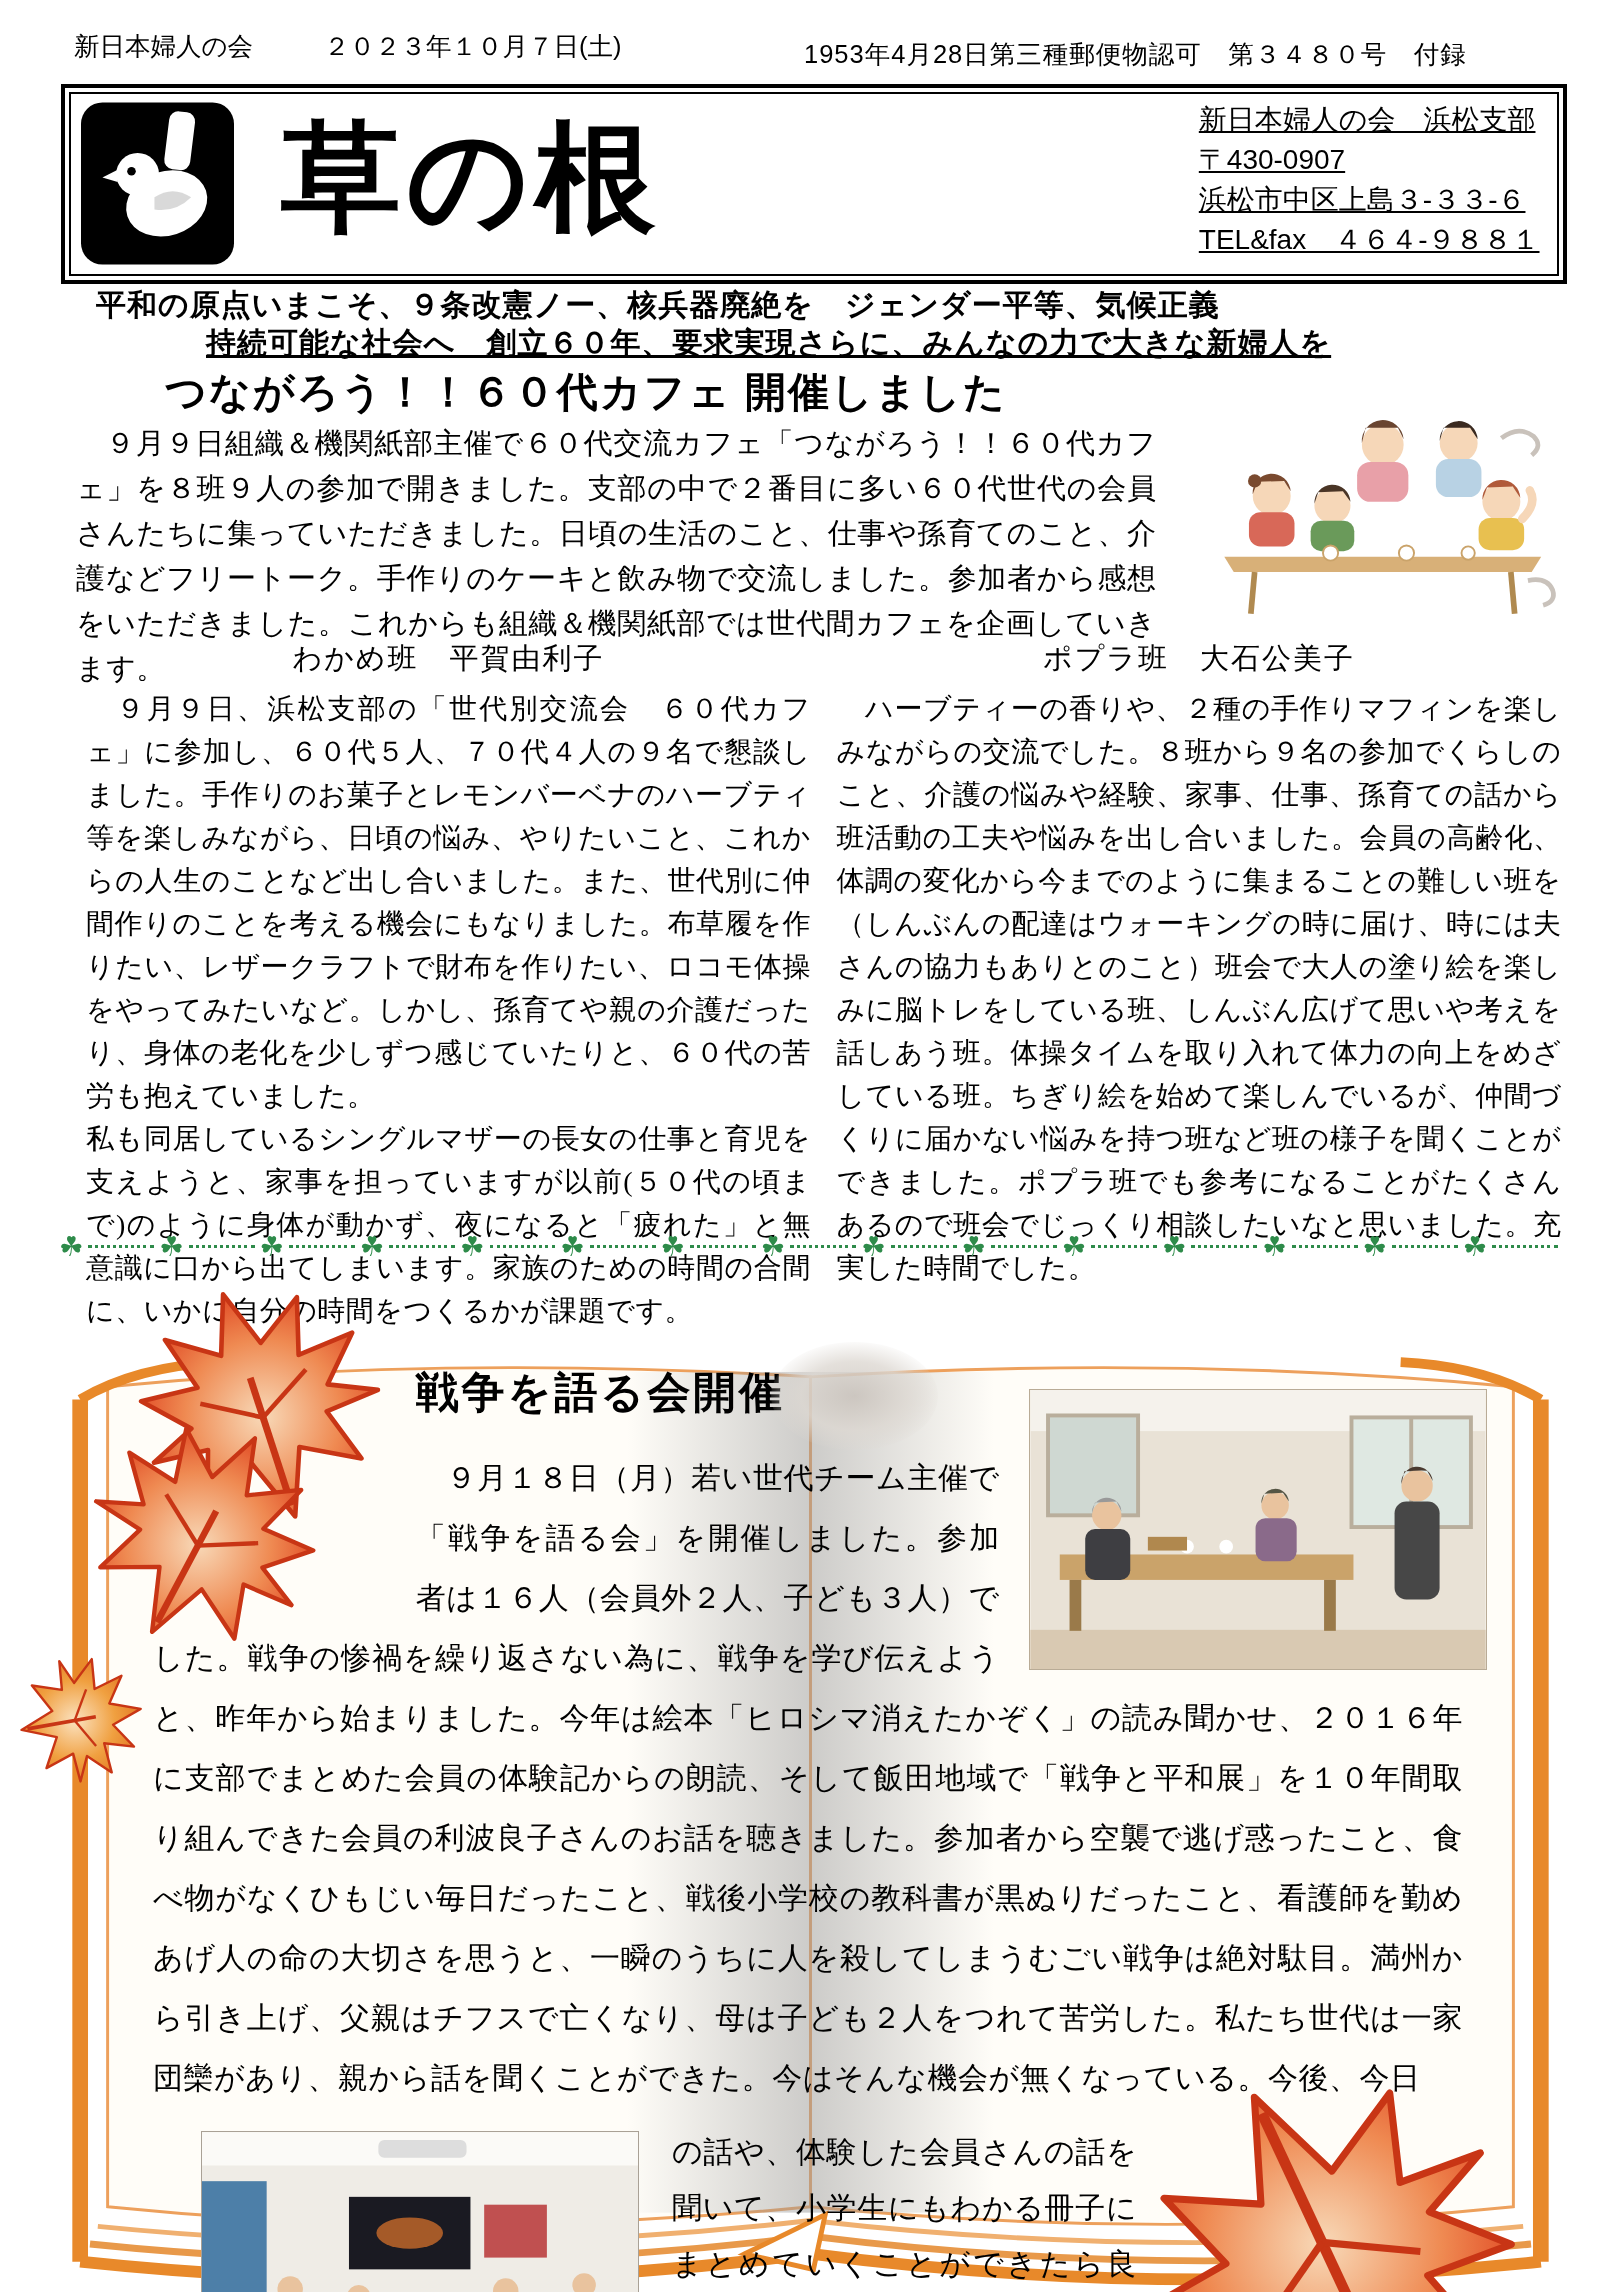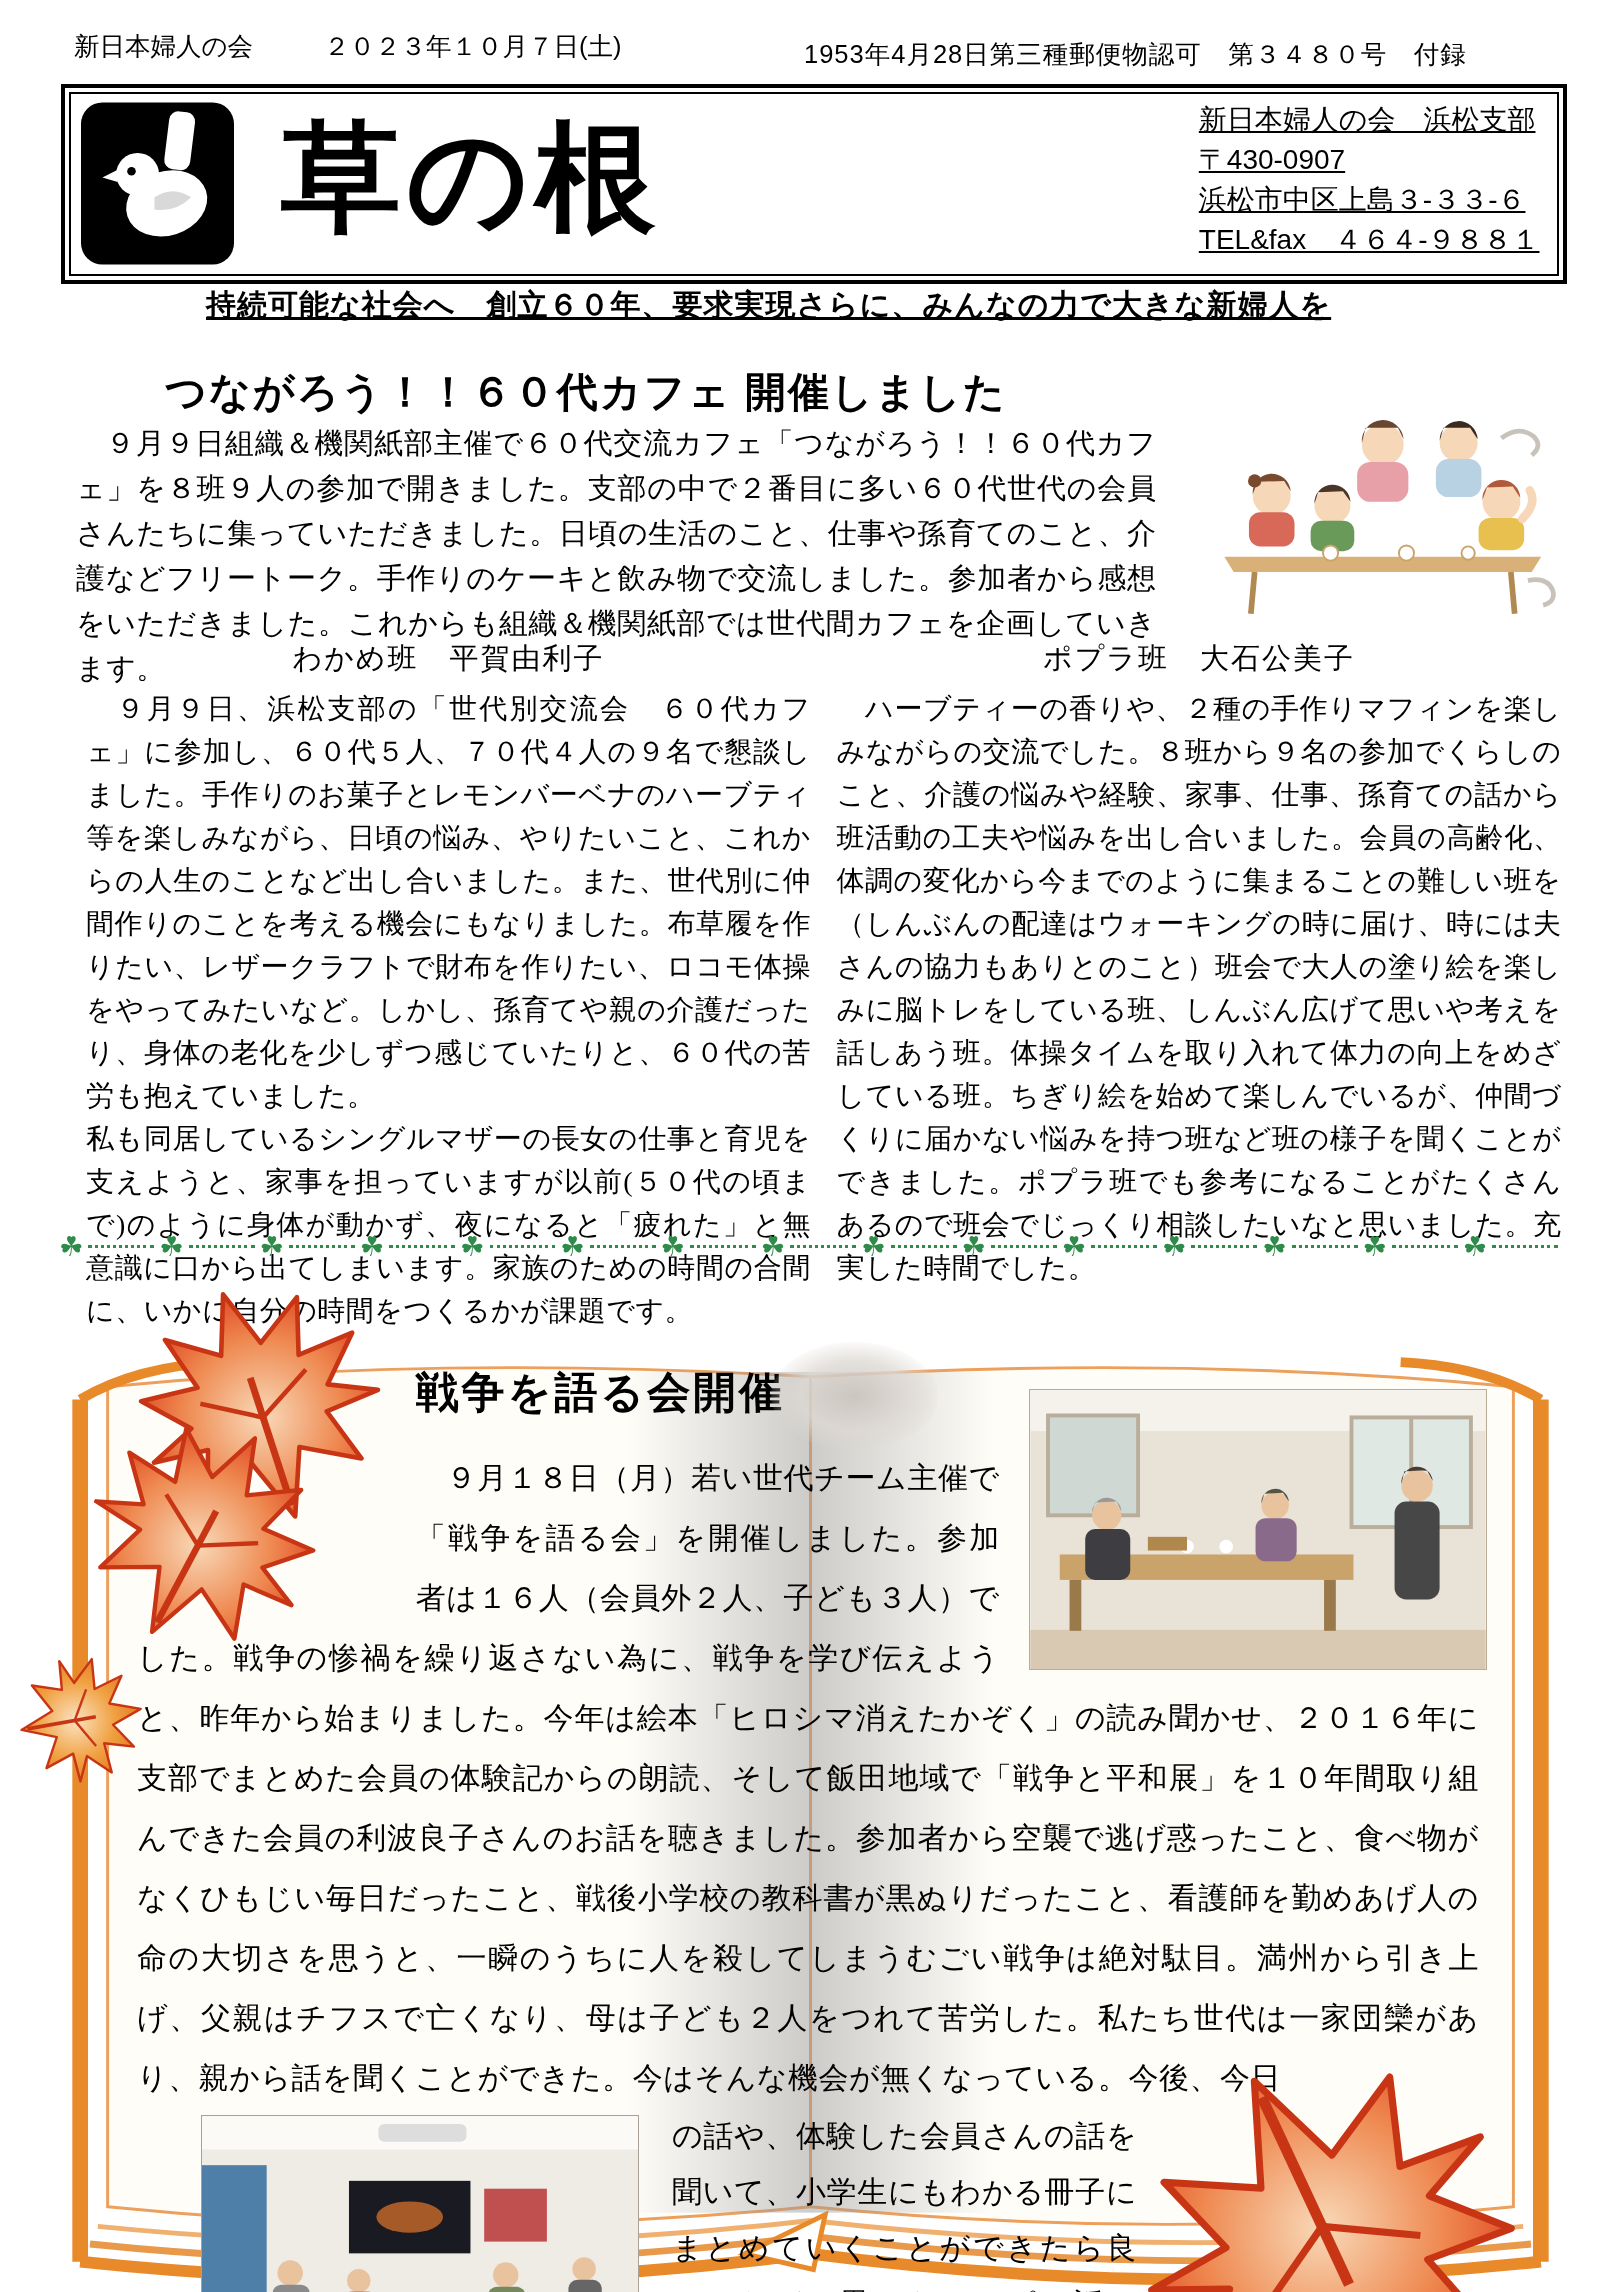--- a/index.html
+++ b/index.html
@@ -45,21 +45,21 @@
   .book-content{position:relative;padding:39px 103px 0 98px;}
   .leaf-cluster{float:left;width:294px;height:323px;margin:-29px 13.7px 5.9px -29px;position:relative;}
   .leaf-a{position:absolute;left:29px;top:0;width:245px;height:245px;transform:rotate(-18deg);}
   .leaf-b{position:absolute;left:-19.6px;top:137px;width:230px;height:230px;transform:rotate(28deg);}
   .headline2{font-size:43px;font-weight:900;letter-spacing:2.9px;padding-top:51px;margin:0 0 25.5px 25.5px;position:relative;}
   .gray-blob{position:absolute;left:608px;top:29px;width:167px;height:108px;border-radius:50%;
     background:radial-gradient(ellipse at center,#c9c2bb 0%,#ddd8d2 45%,rgba(255,255,255,0) 75%);opacity:.8;}
   .photo1{float:right;width:456px;height:279px;margin:-59px -7.8px 17.6px 29px;border:1px solid #b9ab96;}
   .photo2{float:left;width:436px;height:309px;margin:7.8px 33px 7.8px 64px;border:1px solid #a9a196;}
   .leaf2{float:right;width:377px;height:377px;margin:-54px -39px 0 3.9px;transform:rotate(155deg);}
-  .a2-text{font-size:30px;line-height:60px;margin:0;white-space:pre-line;letter-spacing:0.5px;text-align:justify;}
+  .a2-text{font-size:30px;line-height:60px;margin:16px;white-space:pre-line;letter-spacing:0.5px;text-align:justify;}
   .a2-text.part2{line-height:56px;}
   .orange-leaf{position:absolute;left:-21.6px;top:382px;width:127px;height:127px;transform:rotate(80deg);}
   svg{display:block;width:100%;height:100%;}
 </style>
 </head>
 <body>
 
 <div class="page">
 
   <div class="topbar">
@@ -85,20 +85,21 @@
       <div class="mast-addr">
         <div>新日本婦人の会　浜松支部</div>
         <div>〒430-0907</div>
         <div>浜松市中区上島３-３３-６</div>
         <div>TEL&amp;fax　４６４-９８８１</div>
       </div>
     </div>
   </div>
 
   <div class="slogans">
+    <div class="s1">平和の原点いまこそ、９条改憲ノー、核兵器廃絶を　ジェンダー平等、気候正義</div>
     <div class="s2">持続可能な社会へ　創立６０年、要求実現さらに、みんなの力で大きな新婦人を</div>
   </div>
 
   <div class="headline1">つながろう！！６０代カフェ 開催しました</div>
 
   <div class="intro-wrap">
     <div class="cafe-illo">
       <svg viewBox="0 0 400 235">
         <path d="M330 35 q18 -14 34 -2 q10 10 -2 20" fill="none" stroke="#c9c2bb" stroke-width="5"></path>
         <path d="M358 185 q20 -4 26 10 q4 12 -10 16" fill="none" stroke="#c9c2bb" stroke-width="5"></path>

